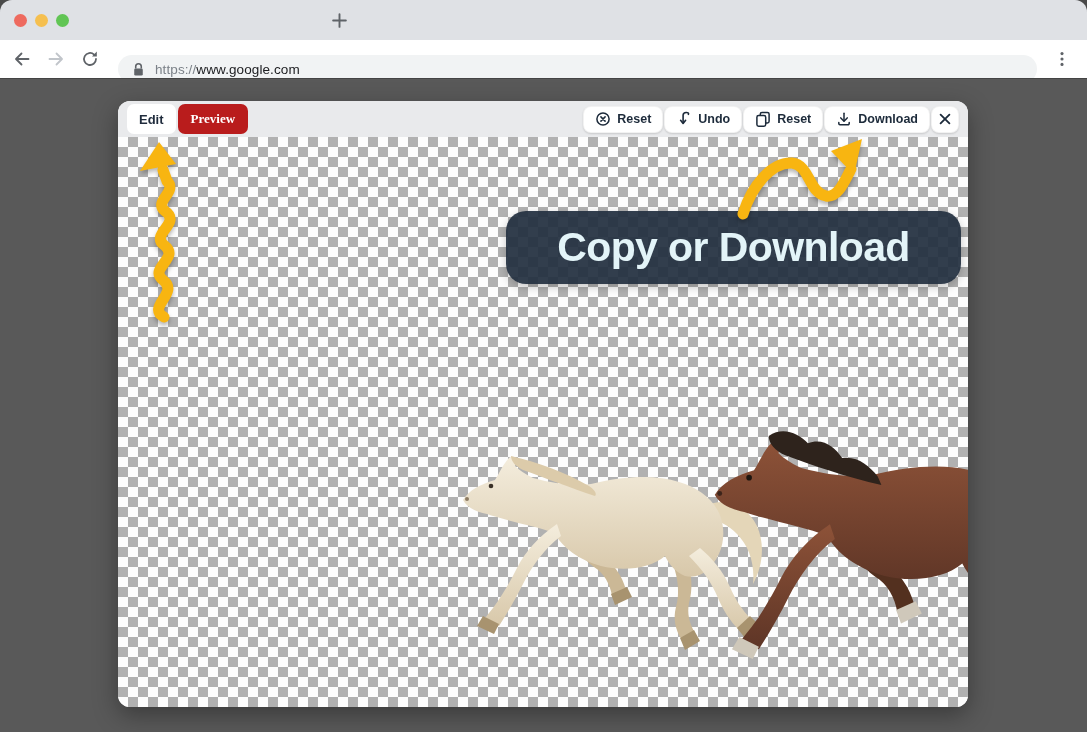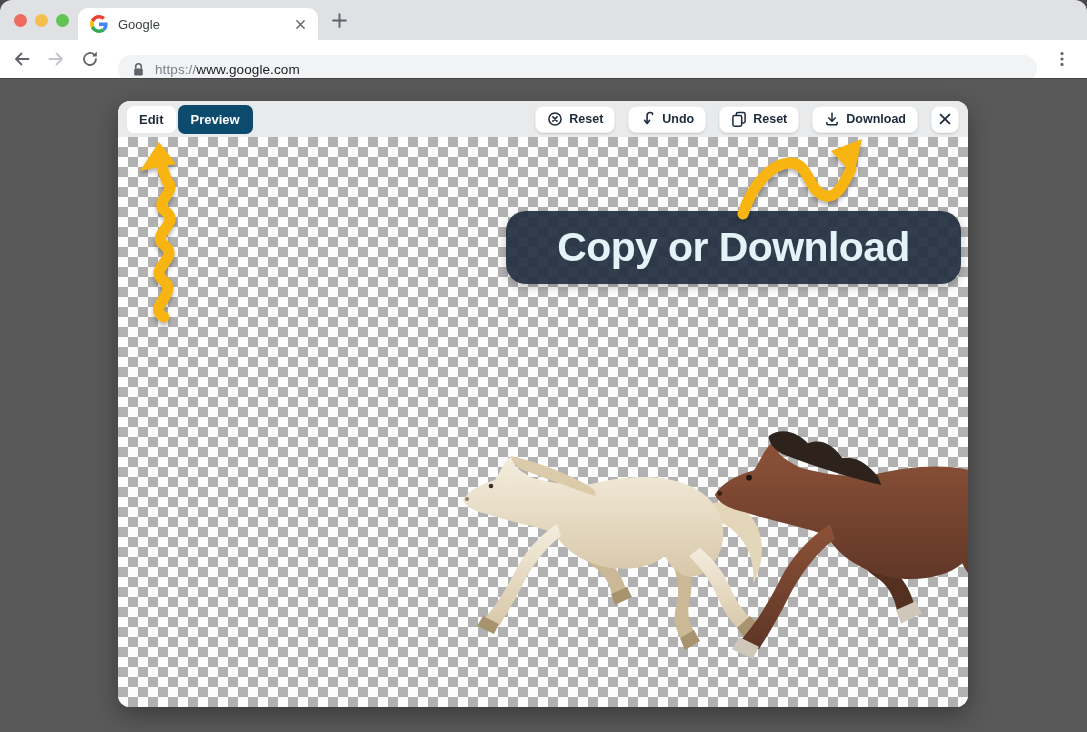--- a/index.html
+++ b/index.html
@@ -24,25 +24,25 @@
           padding:0 14px; margin-left:4px; margin-right:16px;margin-top:20px; }
   .url { margin-left:10px; font-size:13.5px; letter-spacing:.1px; }
   .url .scheme { color:#7b8188; }
   .url .host { color:#202124; font-weight:500; }
 
   
   .content { position:absolute; top:78px; left:0; right:0; bottom:0; background:#595959; border-top:1px solid #444; }
   .panel { position:absolute; left:118px; top:22px; width:850px; height:606px; background:#fff;
            border-radius:12px; box-shadow:0 8px 24px rgba(0,0,0,.35); }
   .toolbar { height:36px; background:#E9EAEC; border-radius:12px 12px 0 0; display:flex; align-items:center; padding:0 9px; }
-  .mode-group { display:flex; align-items:center; gap:2px; }
+  .mode-group { display:flex; gap:2px; }
   .mode-btn { border:none; border-radius:7px; font-family:inherit; font-size:13px; font-weight:700; padding:6px 12px; cursor:pointer; }
   .mode-btn.inactive { background:#fff; color:#1F2B3C; }
-  .mode-btn.active { background:#0c4a6e; color:#fff; padding:7px 13px; }
-  .actions { margin-left:auto; display:flex; align-items:center; gap:13px; }
+  .mode-btn.active { background:#b91c1c; color:#fff; padding:7px 13px;font-family:Liberation Serif, serif; }
+  .actions { margin-left:auto; display:flex; align-items:center; gap:1px; }
   .action-btn { display:flex; align-items:center; gap:6px; height:27px; padding:0 11px; background:#fff;
                 border:1px solid rgba(0,0,0,.05); border-radius:8px; font-family:inherit; font-size:12.5px;
                 font-weight:700; color:#1C2A3A; box-shadow:0 1px 2px rgba(0,0,0,.14); cursor:pointer; }
   .action-btn.icon-only { width:28px; padding:0; justify-content:center; }
 
   .canvas { position:absolute; top:36px; left:0; right:0; bottom:0; border-radius:0 0 12px 12px; overflow:hidden;
             background:conic-gradient(#b1b1b1 25%, #fdfdfd 0 50%, #b1b1b1 0 75%, #fdfdfd 0);
             background-size:20px 20px; }
 
   .callout { position:absolute; background:rgba(34,47,63,.93); border-radius:20px; color:#E3F4F8;
@@ -59,36 +59,20 @@
 </head>
 <body>
 
 <div class="screen">
 
   <div class="tabstrip">
     <div class="traffic">
       <span class="dot red"></span>
       <span class="dot yellow"></span>
       <span class="dot green"></span>
-    </div>
-    <div class="tab">
-      <span style="display:flex">
-        <svg width="18" height="18" viewBox="0 0 48 48">
-          <path fill="#EA4335" d="M24 9.5c3.54 0 6.71 1.22 9.21 3.6l6.85-6.85C35.9 2.38 30.47 0 24 0 14.62 0 6.51 5.38 2.56 13.22l7.98 6.19C12.43 13.72 17.74 9.5 24 9.5z"></path>
-          <path fill="#4285F4" d="M46.98 24.55c0-1.57-.15-3.09-.38-4.55H24v9.02h12.94c-.58 2.96-2.26 5.48-4.78 7.18l7.73 6c4.51-4.18 7.09-10.36 7.09-17.65z"></path>
-          <path fill="#FBBC05" d="M10.53 28.59c-.48-1.45-.76-2.99-.76-4.59s.27-3.14.76-4.59l-7.98-6.19C.92 16.46 0 20.12 0 24c0 3.88.92 7.54 2.56 10.78l7.97-6.19z"></path>
-          <path fill="#34A853" d="M24 48c6.48 0 11.93-2.13 15.89-5.81l-7.73-6c-2.15 1.45-4.92 2.3-8.16 2.3-6.26 0-11.57-4.22-13.47-9.91l-7.98 6.19C6.51 42.62 14.62 48 24 48z"></path>
-        </svg>
-      </span>
-      <span class="tab-title">Google</span>
-      <span class="tab-close">
-        <svg width="11" height="11" viewBox="0 0 12 12">
-            <path d="M2 2 L10 10 M10 2 L2 10" stroke="#5F6368" stroke-width="1.5" stroke-linecap="round"></path>
-          </svg>
-      </span>
     </div>
     <div class="newtab">
       <svg width="17" height="17" viewBox="0 0 16 16">
           <path d="M8 2 V14 M2 8 H14" stroke="#5F6368" stroke-width="1.8" stroke-linecap="round"></path>
         </svg>
     </div>
   </div>
 
   <div class="addressbar">
     <span class="nav-ic">

